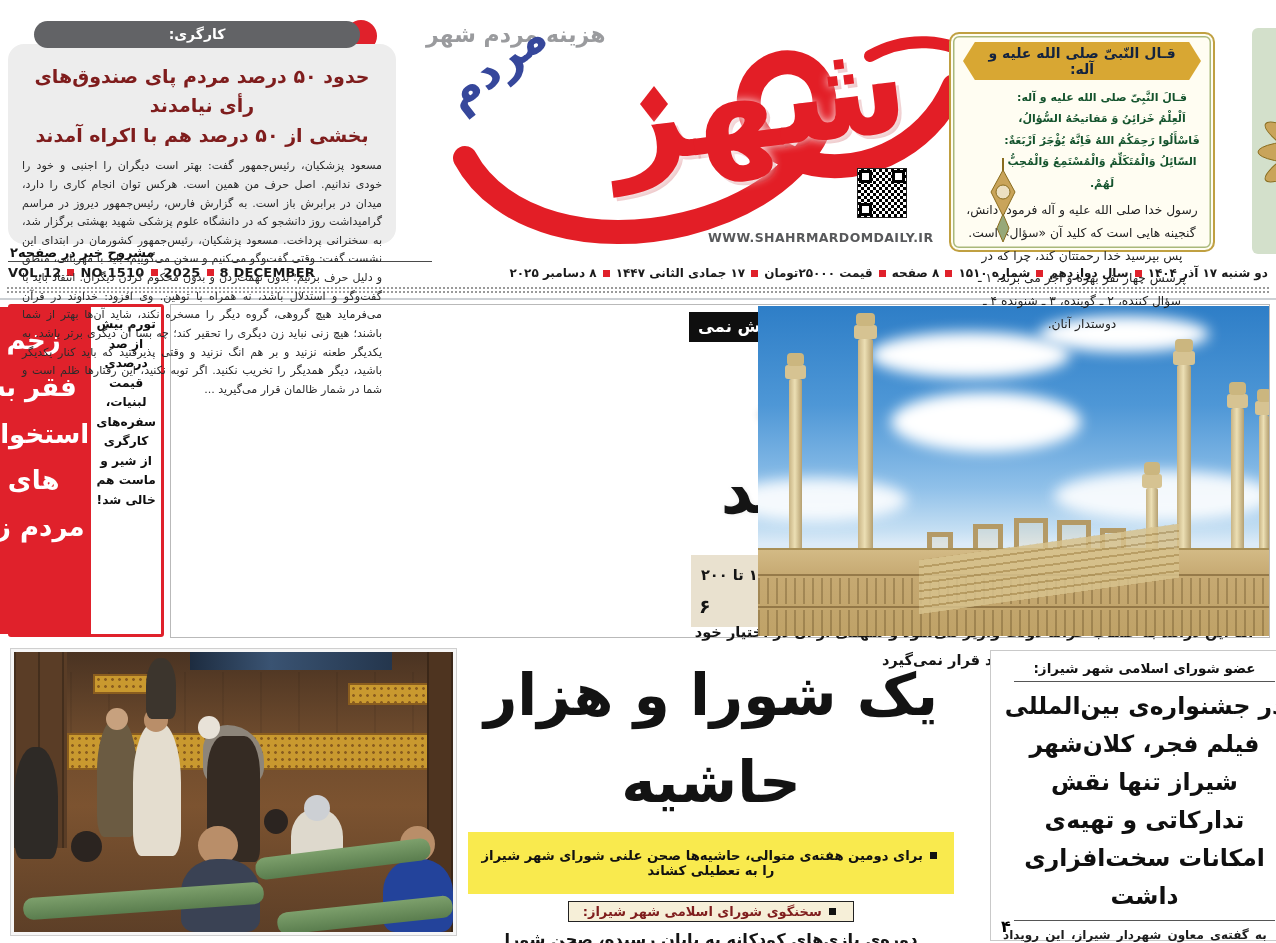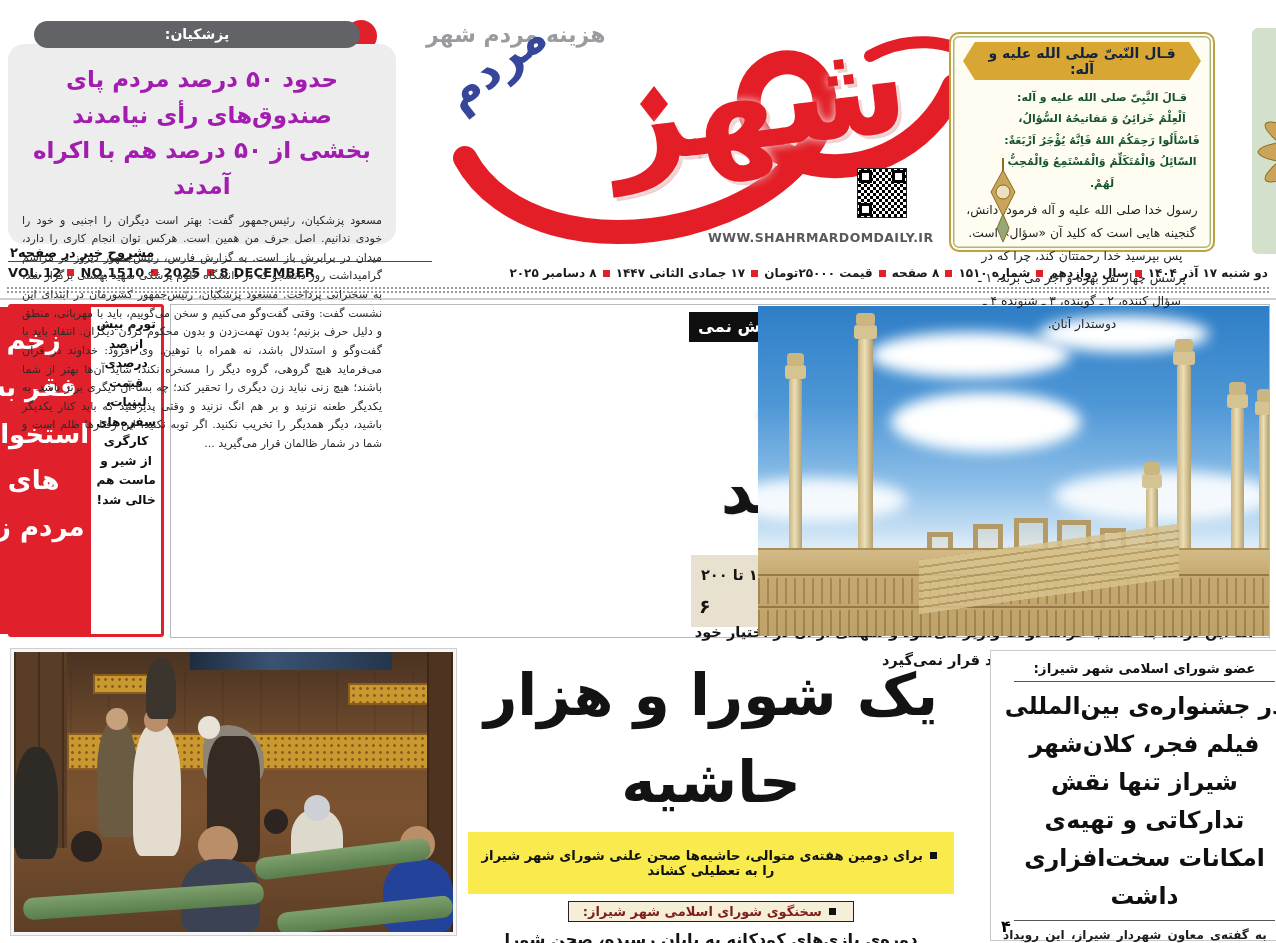--- a/index.html
+++ b/index.html
@@ -14,21 +14,21 @@
   
   .pez-circle { left:345px; top:20px; width:32px; height:32px; border-radius:50%; background:#e0212b; }
   .pez-pill {
     left:34px; top:21px; width:326px; height:27px; background:#626366; border-radius:14px;
     color:#fff; font-weight:bold; font-size:14px; line-height:27px; text-align:center; z-index:3;
   }
   .pez-box {
     left:8px; top:44px; width:388px; height:200px; background:#ededed; border-radius:16px;
     padding:18px 14px 8px; z-index:2;
   }
-  .pez-h { text-align:center; font-weight:bold; font-size:23px; line-height:1.55; color:#a21caf; }
+  .pez-h { text-align:center; font-weight:bold; font-size:19px; line-height:1.55; color:#7f1d1d; }
   .pez-body { margin-top:7px; font-size:11.1px; line-height:1.68; color:#2b2b2b; text-align:justify; }
   .mashruh { left:10px; top:245px; font-size:13px; font-weight:bold; color:#111; }
   .rule-thin { border-top:1.5px solid #4a4a4a; }
   .rule-under-mashruh { left:8px; top:261px; width:424px; }
 
   
   .dateline-en { left:8px; top:265px; direction:ltr; display:flex; align-items:center; gap:6px;
     font-size:13px; font-weight:bold; color:#1a1a1a; letter-spacing:.2px; }
   .dateline-fa { right:8px; top:266px; display:flex; align-items:center; gap:6px;
     font-size:12px; font-weight:bold; color:#1a1a1a; }
@@ -217,21 +217,21 @@
     </g>
   </svg>
   <svg class="abs ornament" style="left:985px;top:158px;" width="36" height="90" viewBox="0 0 36 90">
     <line x1="18" y1="0" x2="18" y2="14" stroke="#8a6d1f" stroke-width="2"></line>
     <path d="M18 12 L30 34 L18 58 L6 34 Z" fill="#c9a45a" stroke="#8a6d1f"></path>
     <circle cx="18" cy="34" r="7" fill="#ece0c2" stroke="#8a6d1f"></circle>
     <path d="M18 56 L24 70 L18 84 L12 70 Z" fill="#97a878" stroke="#8a6d1f"></path>
   </svg>
 
   <div class="abs pez-circle"></div>
-  <div class="abs pez-pill">پزشکیان:</div>
+  <div class="abs pez-pill">کارگری:</div>
   <div class="abs pez-box">
     <div class="pez-h">حدود ۵۰ درصد مردم پای صندوق‌های رأی نیامدند</div>
     <div class="pez-h">بخشی از ۵۰ درصد هم با اکراه آمدند</div>
     <div class="pez-body">مسعود پزشکیان، رئیس‌جمهور گفت: بهتر است دیگران را اجنبی و خود را خودی ندانیم. اصل حرف من همین است. هرکس توان انجام کاری را دارد، میدان در برابرش باز است. به گزارش فارس، رئیس‌جمهور دیروز در مراسم گرامیداشت روز دانشجو که در دانشگاه علوم پزشکی شهید بهشتی برگزار شد، به سخنرانی پرداخت. مسعود پزشکیان، رئیس‌جمهور کشورمان در ابتدای این نشست گفت: وقتی گفت‌وگو می‌کنیم و سخن می‌گوییم، باید با مهربانی، منطق و دلیل حرف بزنیم؛ بدون تهمت‌زدن و بدون محکوم کردن دیگران. انتقاد باید با گفت‌وگو و استدلال باشد، نه همراه با توهین. وی افزود: خداوند در قرآن می‌فرماید هیچ گروهی، گروه دیگر را مسخره نکند، شاید آن‌ها بهتر از شما باشند؛ هیچ زنی نباید زن دیگری را تحقیر کند؛ چه بسا آن دیگری برتر باشد. به یکدیگر طعنه نزنید و بر هم انگ نزنید و وقتی پذیرفتید که باید کنار یکدیگر باشید، دیگر همدیگر را تخریب نکنید. اگر توبه نکنید، این رفتارها ظلم است و شما در شمار ظالمان قرار می‌گیرید ...</div>
   </div>
   <div class="abs mashruh">مشروح خبر در صفحه۲</div>
   <div class="abs rule-thin rule-under-mashruh"></div>
 
   <div class="abs dateline-en">
       <span>VOL.12</span>

